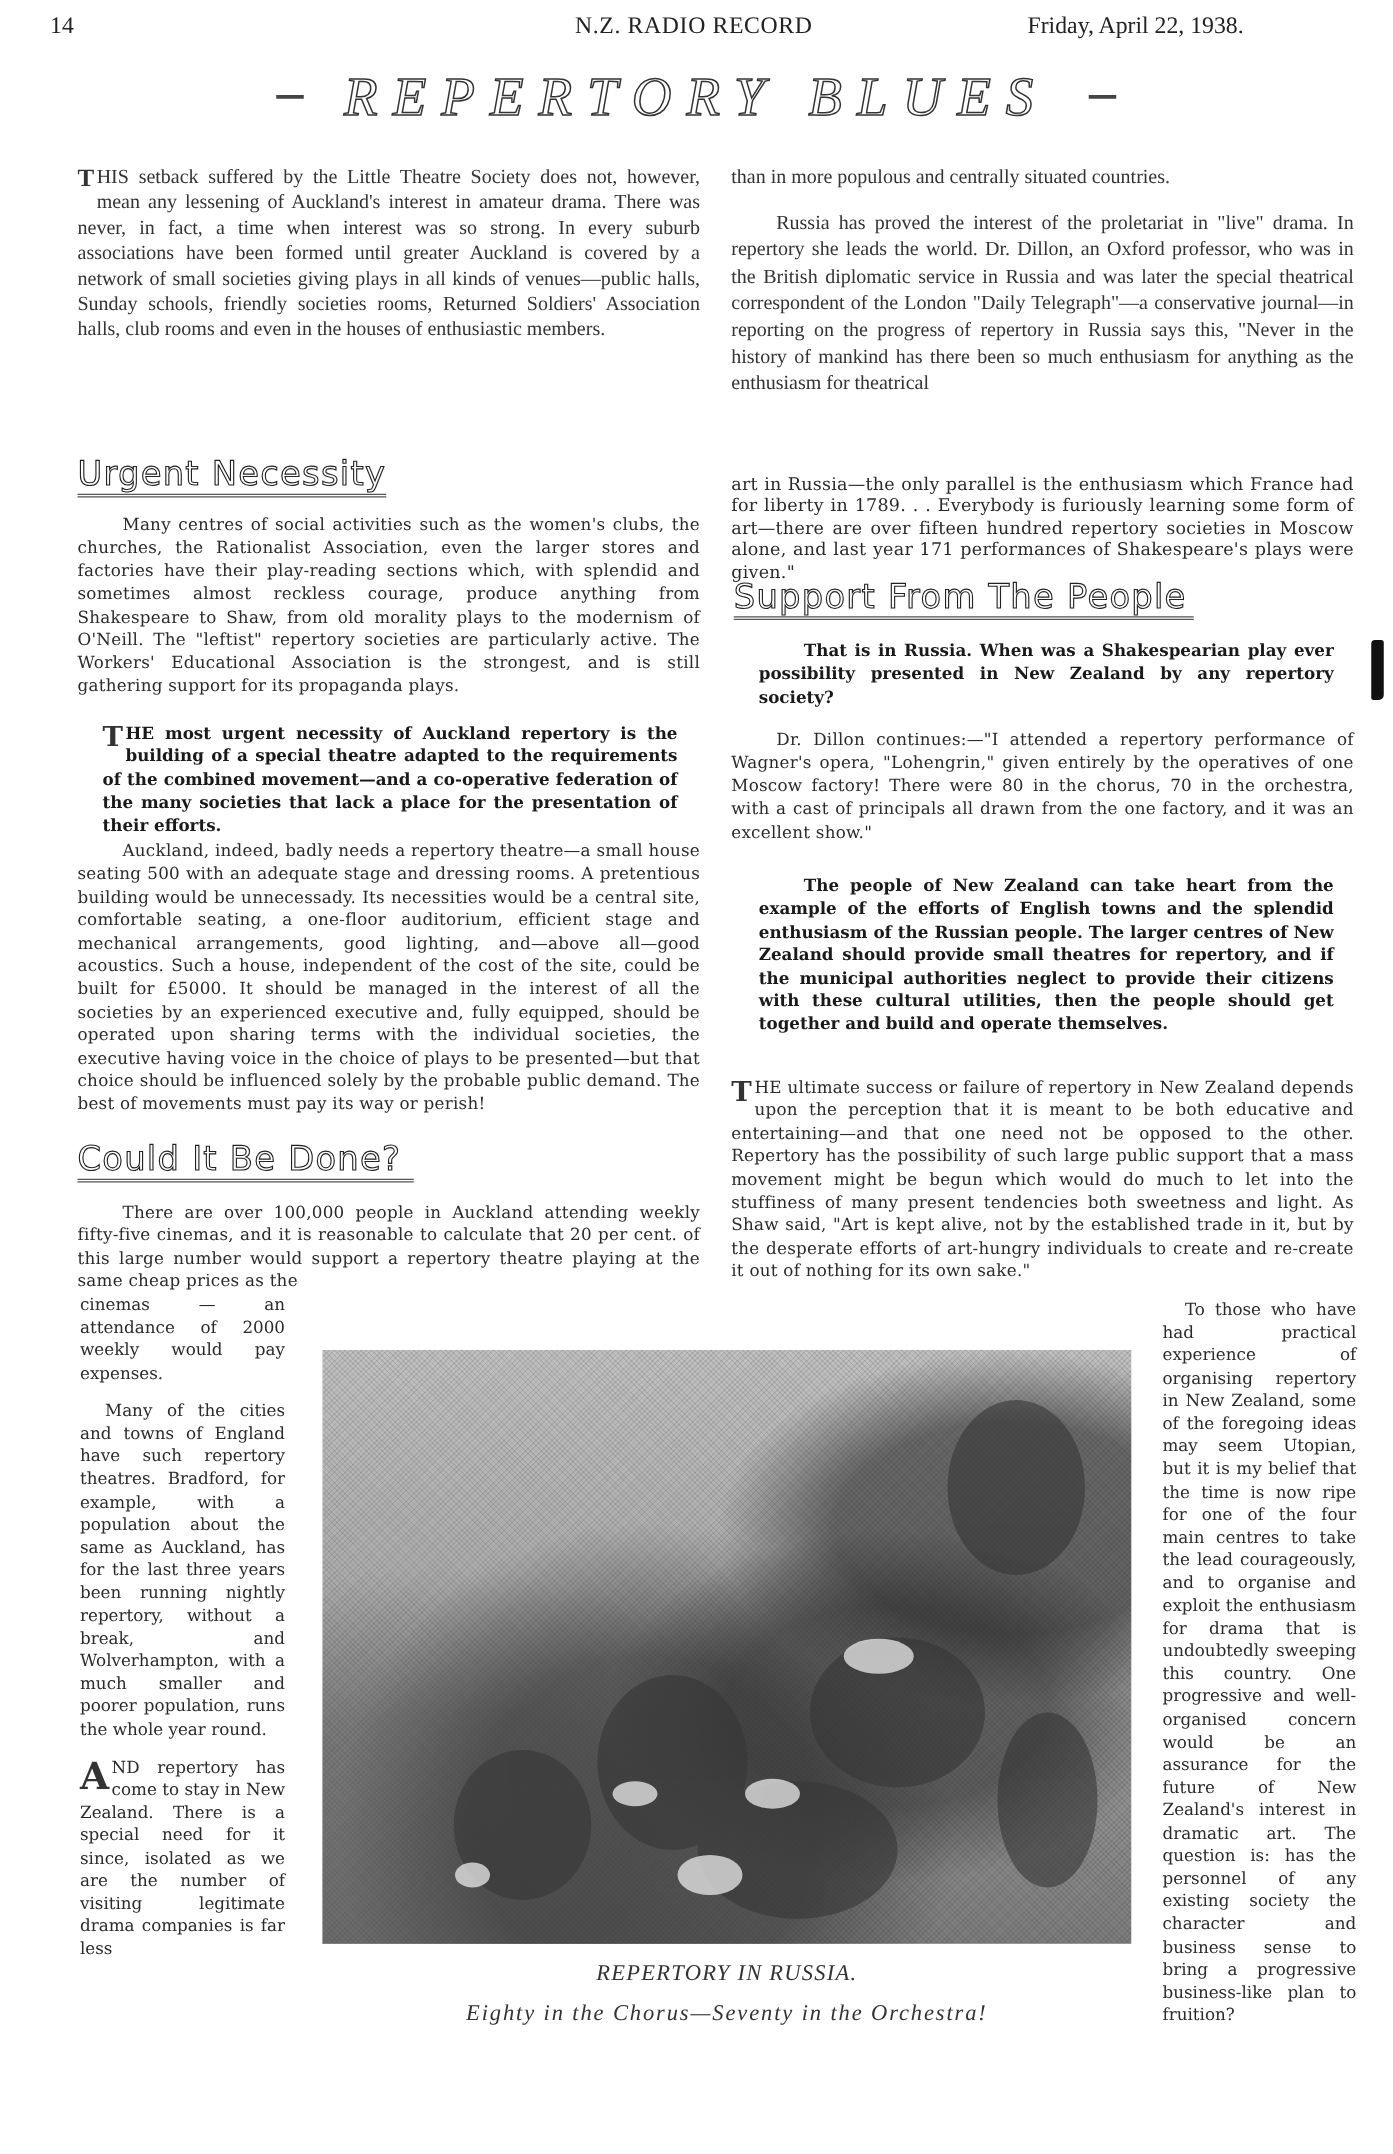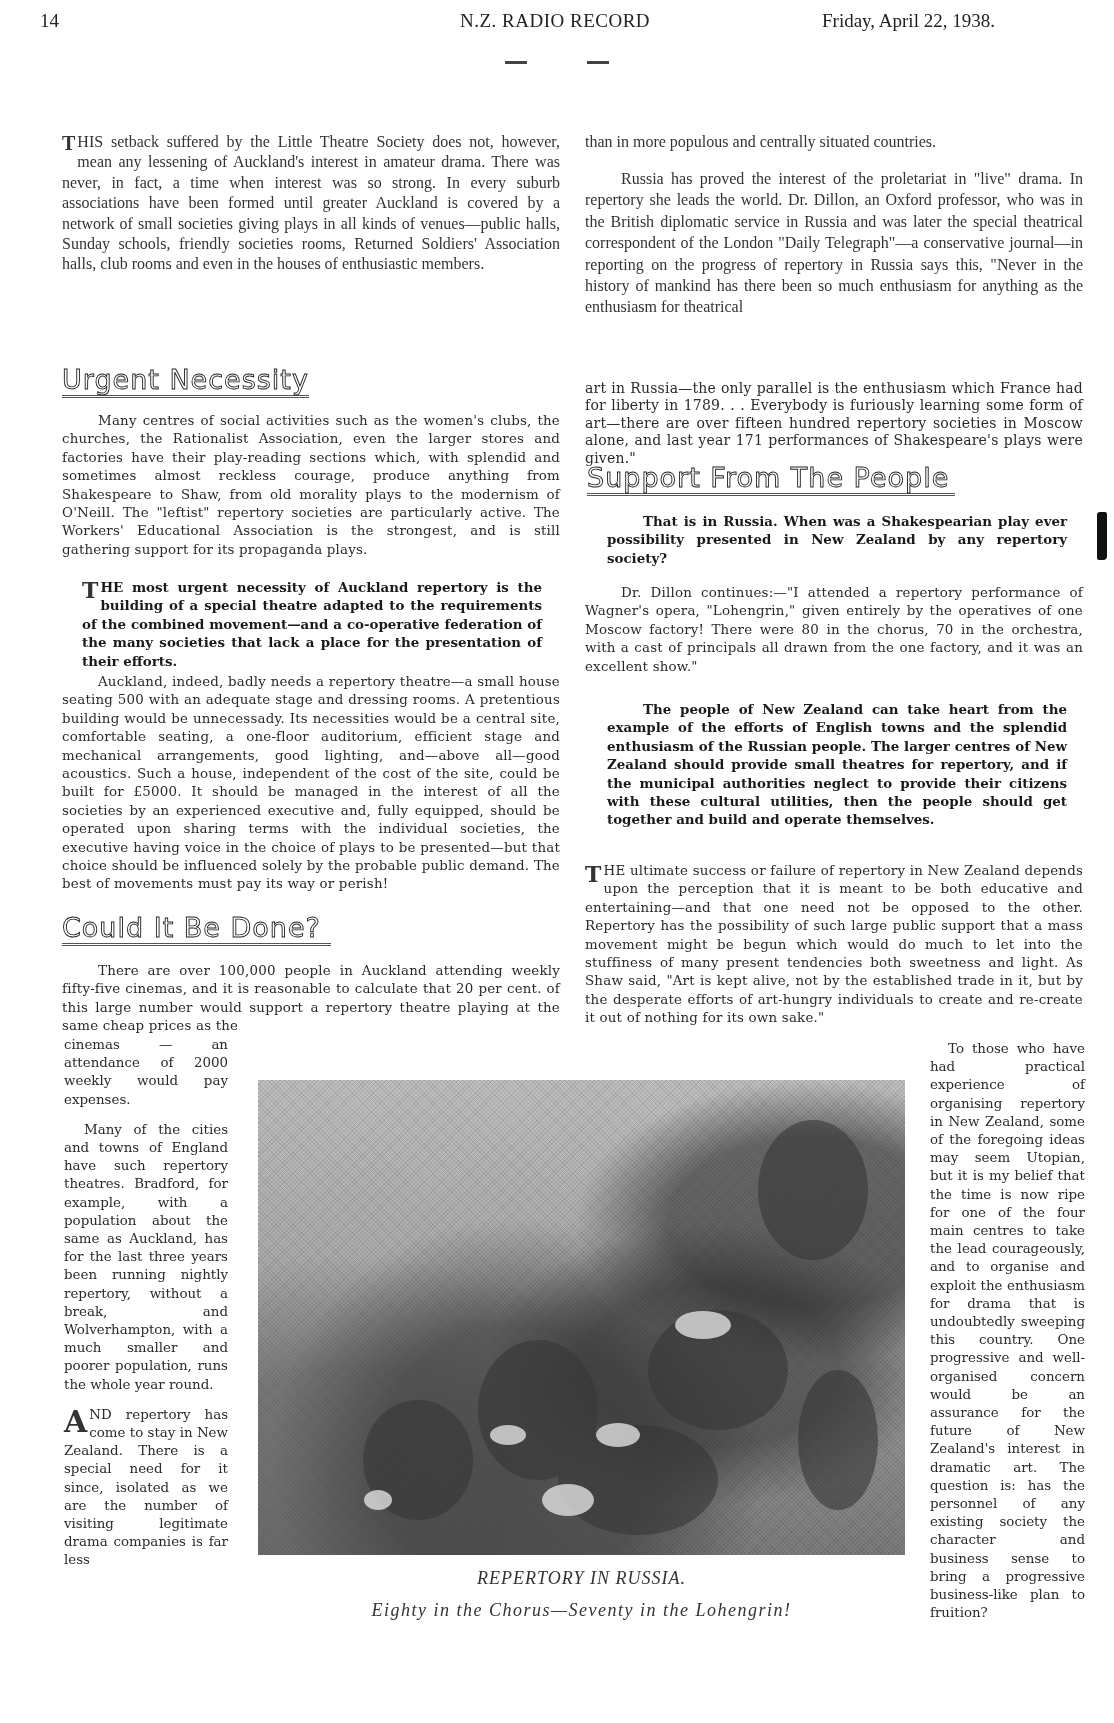--- a/index.html
+++ b/index.html
@@ -50,20 +50,21 @@
 <body>
 
 <div class="abs masthead">
   <span class="pg">14</span>
   <span class="pub">N.Z. RADIO RECORD</span>
   <span class="date">Friday, April 22, 1938.</span>
 </div>
 
 <div class="abs title-row">
   <span class="dash"></span>
+  <span class="title">REPERTORY BLUES</span>
   <span class="dash"></span>
 </div>
 
 <div class="abs col body-sans" style="left:62px; top:132px; width:498px; font-size:16px; line-height:20.4px; color:#333;">
   <span class="dropcap" style="font-size:20px; line-height:22px; margin-top:0;">T</span><span>HIS setback suffered by the Little Theatre Society does not, however, mean any lessening of Auckland's interest in amateur drama. There was never, in fact, a time when interest was so strong. In every suburb associations have been formed until greater Auckland is covered by a network of small societies giving plays in all kinds of venues—public halls, Sunday schools, friendly societies rooms, Returned Soldiers' Association halls, club rooms and even in the houses of enthusiastic members.</span>
 </div>
 
 <div class="abs" style="left:62px; top:364px;">
   <span class="heading">Urgent Necessity</span>
 </div>
@@ -146,13 +147,13 @@
       <ellipse cx="445" cy="245" rx="28" ry="14"></ellipse>
       <ellipse cx="310" cy="420" rx="26" ry="16"></ellipse>
       <ellipse cx="250" cy="355" rx="18" ry="10"></ellipse>
       <ellipse cx="360" cy="355" rx="22" ry="12"></ellipse>
       <ellipse cx="120" cy="420" rx="14" ry="10"></ellipse>
     </g>
   </svg>
 </div>
 
 <div class="abs caption" style="left:258px; top:1568px; width:647px; font-size:18px; letter-spacing:1px;">REPERTORY IN RUSSIA.</div>
-<div class="abs caption" style="left:258px; top:1600px; width:647px; font-size:18px; letter-spacing:1.5px;">Eighty in the Chorus—Seventy in the Lohengrin!</div>
+<div class="abs caption" style="left:258px; top:1600px; width:647px; font-size:18px; letter-spacing:1.5px;">Eighty in the Chorus—Seventy in the Orchestra!</div>
 
 </body></html>

